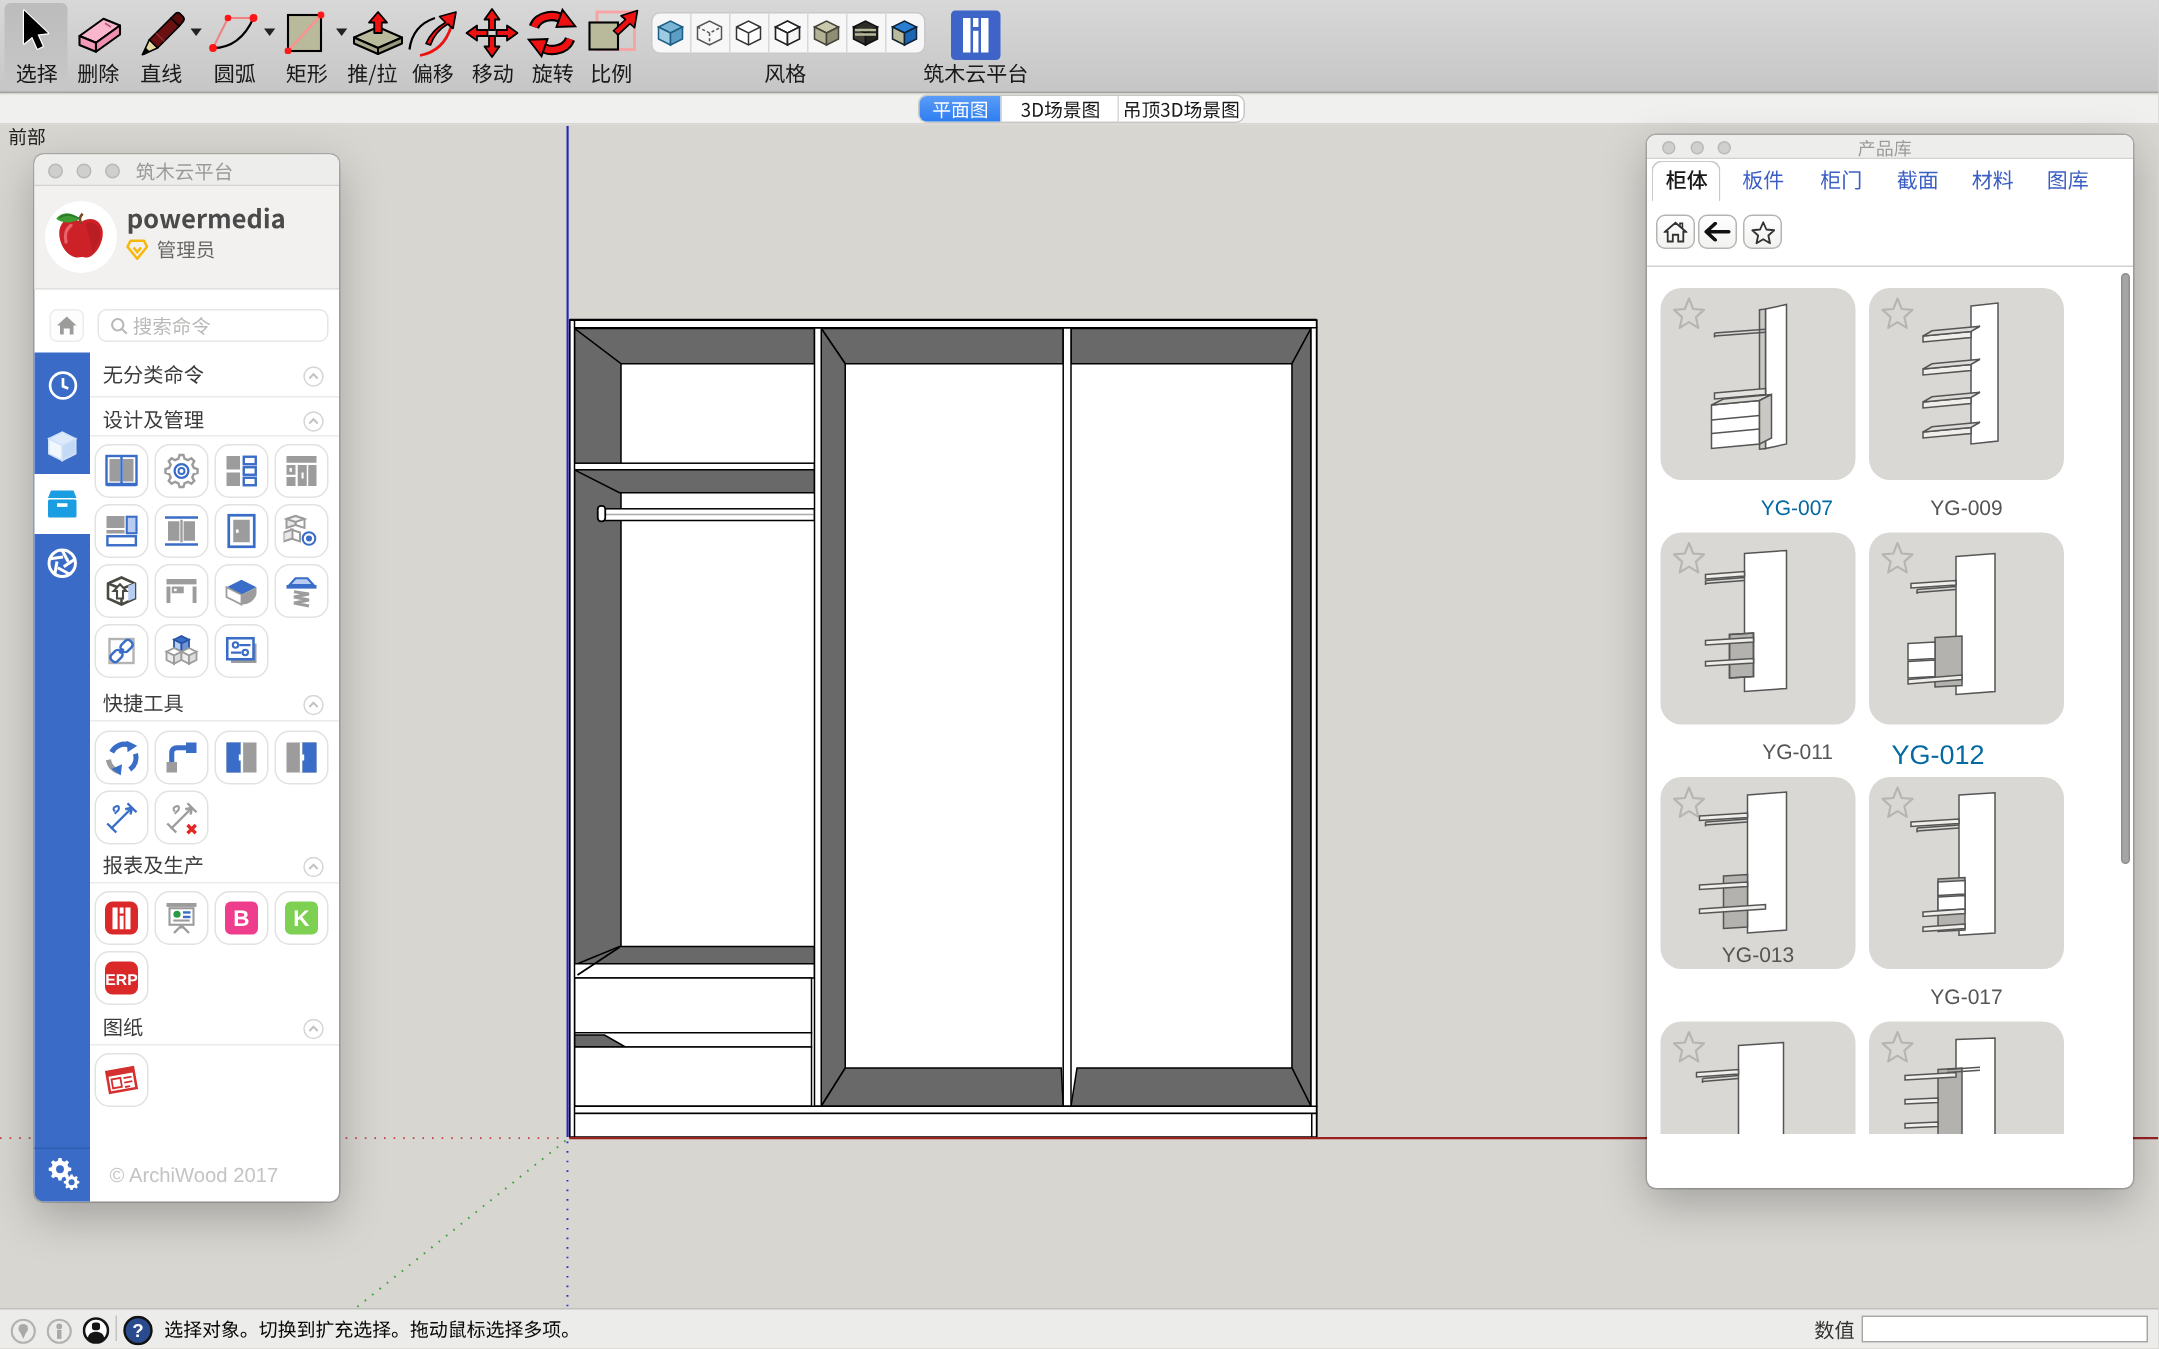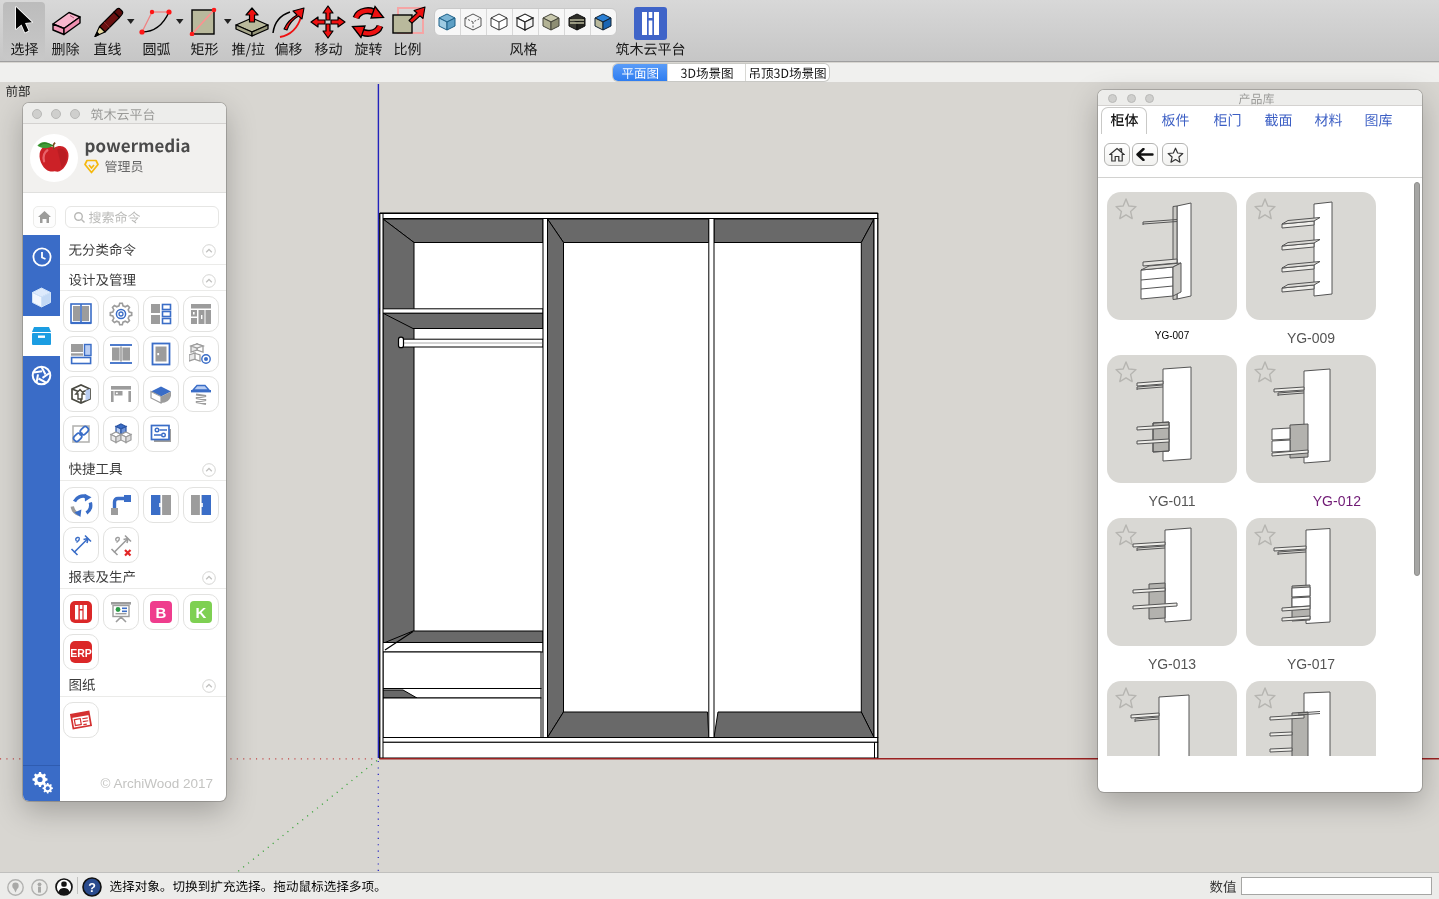--- a/index.html
+++ b/index.html
@@ -374,21 +374,21 @@
   </svg>
 <div class="abs" style="left:60px;top:588px;width:166px;height:1px;background:#ebebe9"></div>
 <svg style="position:absolute;left:68.0px;top:677.0px;overflow:visible" width="28" height="18">
     <path d="M5.6 9.1C6.6 9.3 8 9.8 8.8 10.1L9.2 9.4C8.4 9.1 7.1 8.7 6 8.4ZM4.2 10.8C6.1 11 8.4 11.5 9.7 12L10.2 11.2C8.8 10.8 6.5 10.3 4.7 10.1ZM1.6 2.1V13.9H2.6V13.3H11.9V13.9H12.9V2.1ZM2.6 12.4V3H11.9V12.4ZM6.1 3.3C5.4 4.4 4.3 5.4 3.1 6.1C3.3 6.3 3.7 6.6 3.8 6.7C4.2 6.5 4.6 6.1 5 5.8C5.5 6.2 6 6.6 6.5 7C5.3 7.5 4.1 7.9 2.8 8.2C3 8.3 3.2 8.7 3.3 9C4.7 8.7 6.1 8.2 7.4 7.5C8.5 8.1 9.8 8.5 11 8.8C11.2 8.6 11.4 8.2 11.6 8.1C10.4 7.8 9.2 7.5 8.2 7C9.2 6.3 10 5.6 10.6 4.6L10 4.3L9.9 4.3H6.4C6.6 4.1 6.8 3.8 6.9 3.6ZM5.6 5.2 5.7 5.1H9.2C8.7 5.7 8.1 6.1 7.3 6.5C6.6 6.2 6 5.7 5.6 5.2Z M14.6 12.1 14.8 13.1C16.1 12.8 17.8 12.4 19.4 11.9L19.3 11.1C17.6 11.5 15.8 11.9 14.6 12.1ZM14.9 7.1C15.1 7 15.4 6.9 17.2 6.7C16.5 7.6 16 8.3 15.7 8.6C15.3 9.1 14.9 9.4 14.6 9.4C14.7 9.7 14.9 10.1 15 10.3V10.4L15 10.4C15.3 10.2 15.8 10.1 19.4 9.3C19.4 9.1 19.4 8.7 19.4 8.5L16.4 9C17.5 7.8 18.5 6.4 19.4 4.9L18.6 4.4C18.3 4.9 18.1 5.3 17.8 5.8L15.9 6C16.7 4.8 17.6 3.3 18.2 1.9L17.3 1.5C16.7 3.1 15.6 4.9 15.3 5.3C15 5.8 14.8 6.1 14.5 6.2C14.7 6.4 14.8 6.9 14.9 7.1ZM19.9 13.9C20.2 13.7 20.6 13.6 23.4 12.6C23.3 12.4 23.3 12 23.2 11.7L20.9 12.4V7.7H23.4C23.7 11.3 24.3 13.8 25.7 13.8C26.6 13.8 26.9 13.2 27 11.2C26.8 11.1 26.4 10.9 26.2 10.7C26.2 12.1 26.1 12.8 25.8 12.8C25.1 12.8 24.6 10.8 24.4 7.7H26.7V6.7H24.3C24.2 5.6 24.2 4.3 24.2 2.9C25 2.8 25.8 2.6 26.5 2.4L25.7 1.6C24.4 2 22 2.4 20 2.7V12.2C20 12.7 19.7 13 19.5 13.1C19.6 13.3 19.8 13.7 19.9 13.9ZM23.3 6.7H20.9V3.5C21.7 3.4 22.5 3.3 23.2 3.1C23.2 4.4 23.3 5.6 23.3 6.7Z" fill="#3c3c3c"></path>
   </svg>
 <svg class="abs" style="left:202px;top:678.5px" width="14" height="14" viewBox="0 0 14 14">
     <circle cx="7" cy="7" r="6.3" fill="none" stroke="#d5d5d3" stroke-width="1"></circle>
     <path d="M4.2 8.3 L7 5.5 L9.8 8.3" fill="none" stroke="#c2c2c0" stroke-width="1.3"></path>
   </svg>
 <div class="abs" style="left:60px;top:696px;width:166px;height:1px;background:#ebebe9"></div>
-<div class="abs" style="left:73px;top:776px;width:140px;height:16px;color:#c4c4c2;font-size:13.5px;text-align:right">© ArchiWood 2017</div>
+<div class="abs" style="left:73px;top:776px;width:140px;height:16px;color:#c4c4c2;font-size:13.5px;text-align:left">© ArchiWood 2017</div>
 <div class="ibtn" style="left:63px;top:296px"></div>
 <svg class="abs" style="left:69px;top:302px" width="24" height="24" viewBox="0 0 24 24">
     <rect x="2" y="2" width="20" height="19" fill="none" stroke="#3a6dc7" stroke-width="1.6"></rect>
     <rect x="4" y="4" width="7.2" height="15" fill="#9c9c9c"></rect>
     <rect x="12.8" y="4" width="7.2" height="15" fill="#9c9c9c"></rect>
     <line x1="12" y1="2" x2="12" y2="21" stroke="#3a6dc7" stroke-width="1.6"></line>
     <line x1="2" y1="21" x2="22" y2="21" stroke="#3a6dc7" stroke-width="2.2"></line>
   </svg>
 <div class="ibtn" style="left:103px;top:296px"></div>
 <svg class="abs" style="left:109px;top:302px" width="24" height="24" viewBox="0 0 24 24">
@@ -776,25 +776,25 @@
       <g stroke="#555" stroke-width="1" fill="#fff">
         <path d="M36 4 L62 3 L62 70 L36 71 Z"></path>
 <path d="M24 24 L40 23 L40 70 L24 71 Z" fill="#b3b2ae"></path>
 <path d="M2 28 L36 26 L36 29 L2 31 Z" fill="#efeeea"></path>
         <path d="M30 24 L52 22.5 M30 26 L52 24.5" fill="none"></path>
 <path d="M2 44 L24 43 L24 46 L2 47 Z" fill="#efeeea"></path>
 <path d="M2 60 L24 59 L24 62 L2 63 Z" fill="#efeeea"></path>
       </g>
     </svg>
 </div>
-<div class="abs" style="left:1122px;top:330px;width:100px;text-align:center;font-size:10px;color:#000000">YG-007</div>
+<div class="abs" style="left:1122px;top:330px;width:100px;text-align:right;font-size:14px;color:#0369a1">YG-007</div>
 <div class="abs" style="left:1261px;top:330px;width:100px;text-align:center;font-size:14px;color:#555">YG-009</div>
-<div class="abs" style="left:1122px;top:493px;width:100px;text-align:center;font-size:14px;color:#555">YG-011</div>
-<div class="abs" style="left:1261px;top:493px;width:100px;text-align:right;font-size:14px;color:#701a75">YG-012</div>
-<div class="abs" style="left:1122px;top:656px;width:100px;text-align:center;font-size:14px;color:#555">YG-013</div>
+<div class="abs" style="left:1122px;top:493px;width:100px;text-align:right;font-size:14px;color:#555">YG-011</div>
+<div class="abs" style="left:1261px;top:493px;width:100px;text-align:left;font-size:18px;color:#0369a1">YG-012</div>
+<div class="abs" style="left:1122px;top:628px;width:100px;text-align:center;font-size:14px;color:#555">YG-013</div>
 <div class="abs" style="left:1261px;top:656px;width:100px;text-align:center;font-size:14px;color:#555">YG-017</div>
 <div class="statusbar"></div>
 <svg class="abs" style="left:7px;top:879px" width="17" height="17" viewBox="0 0 17 17">
     <circle cx="8.5" cy="8.5" r="7.7" fill="none" stroke="#b2b2b0" stroke-width="1.4"></circle>
     <circle cx="8.5" cy="6.8" r="3.2" fill="#a9a9a7"></circle>
     <path d="M6.2 8.5 L8.5 13.5 L10.8 8.5 Z" fill="#a9a9a7"></path>
   </svg>
 <svg class="abs" style="left:31px;top:879px" width="17" height="17" viewBox="0 0 17 17">
     <circle cx="8.5" cy="8.5" r="7.7" fill="none" stroke="#b2b2b0" stroke-width="1.4"></circle>
     <circle cx="8.5" cy="5.3" r="1.9" fill="#a9a9a7"></circle>

